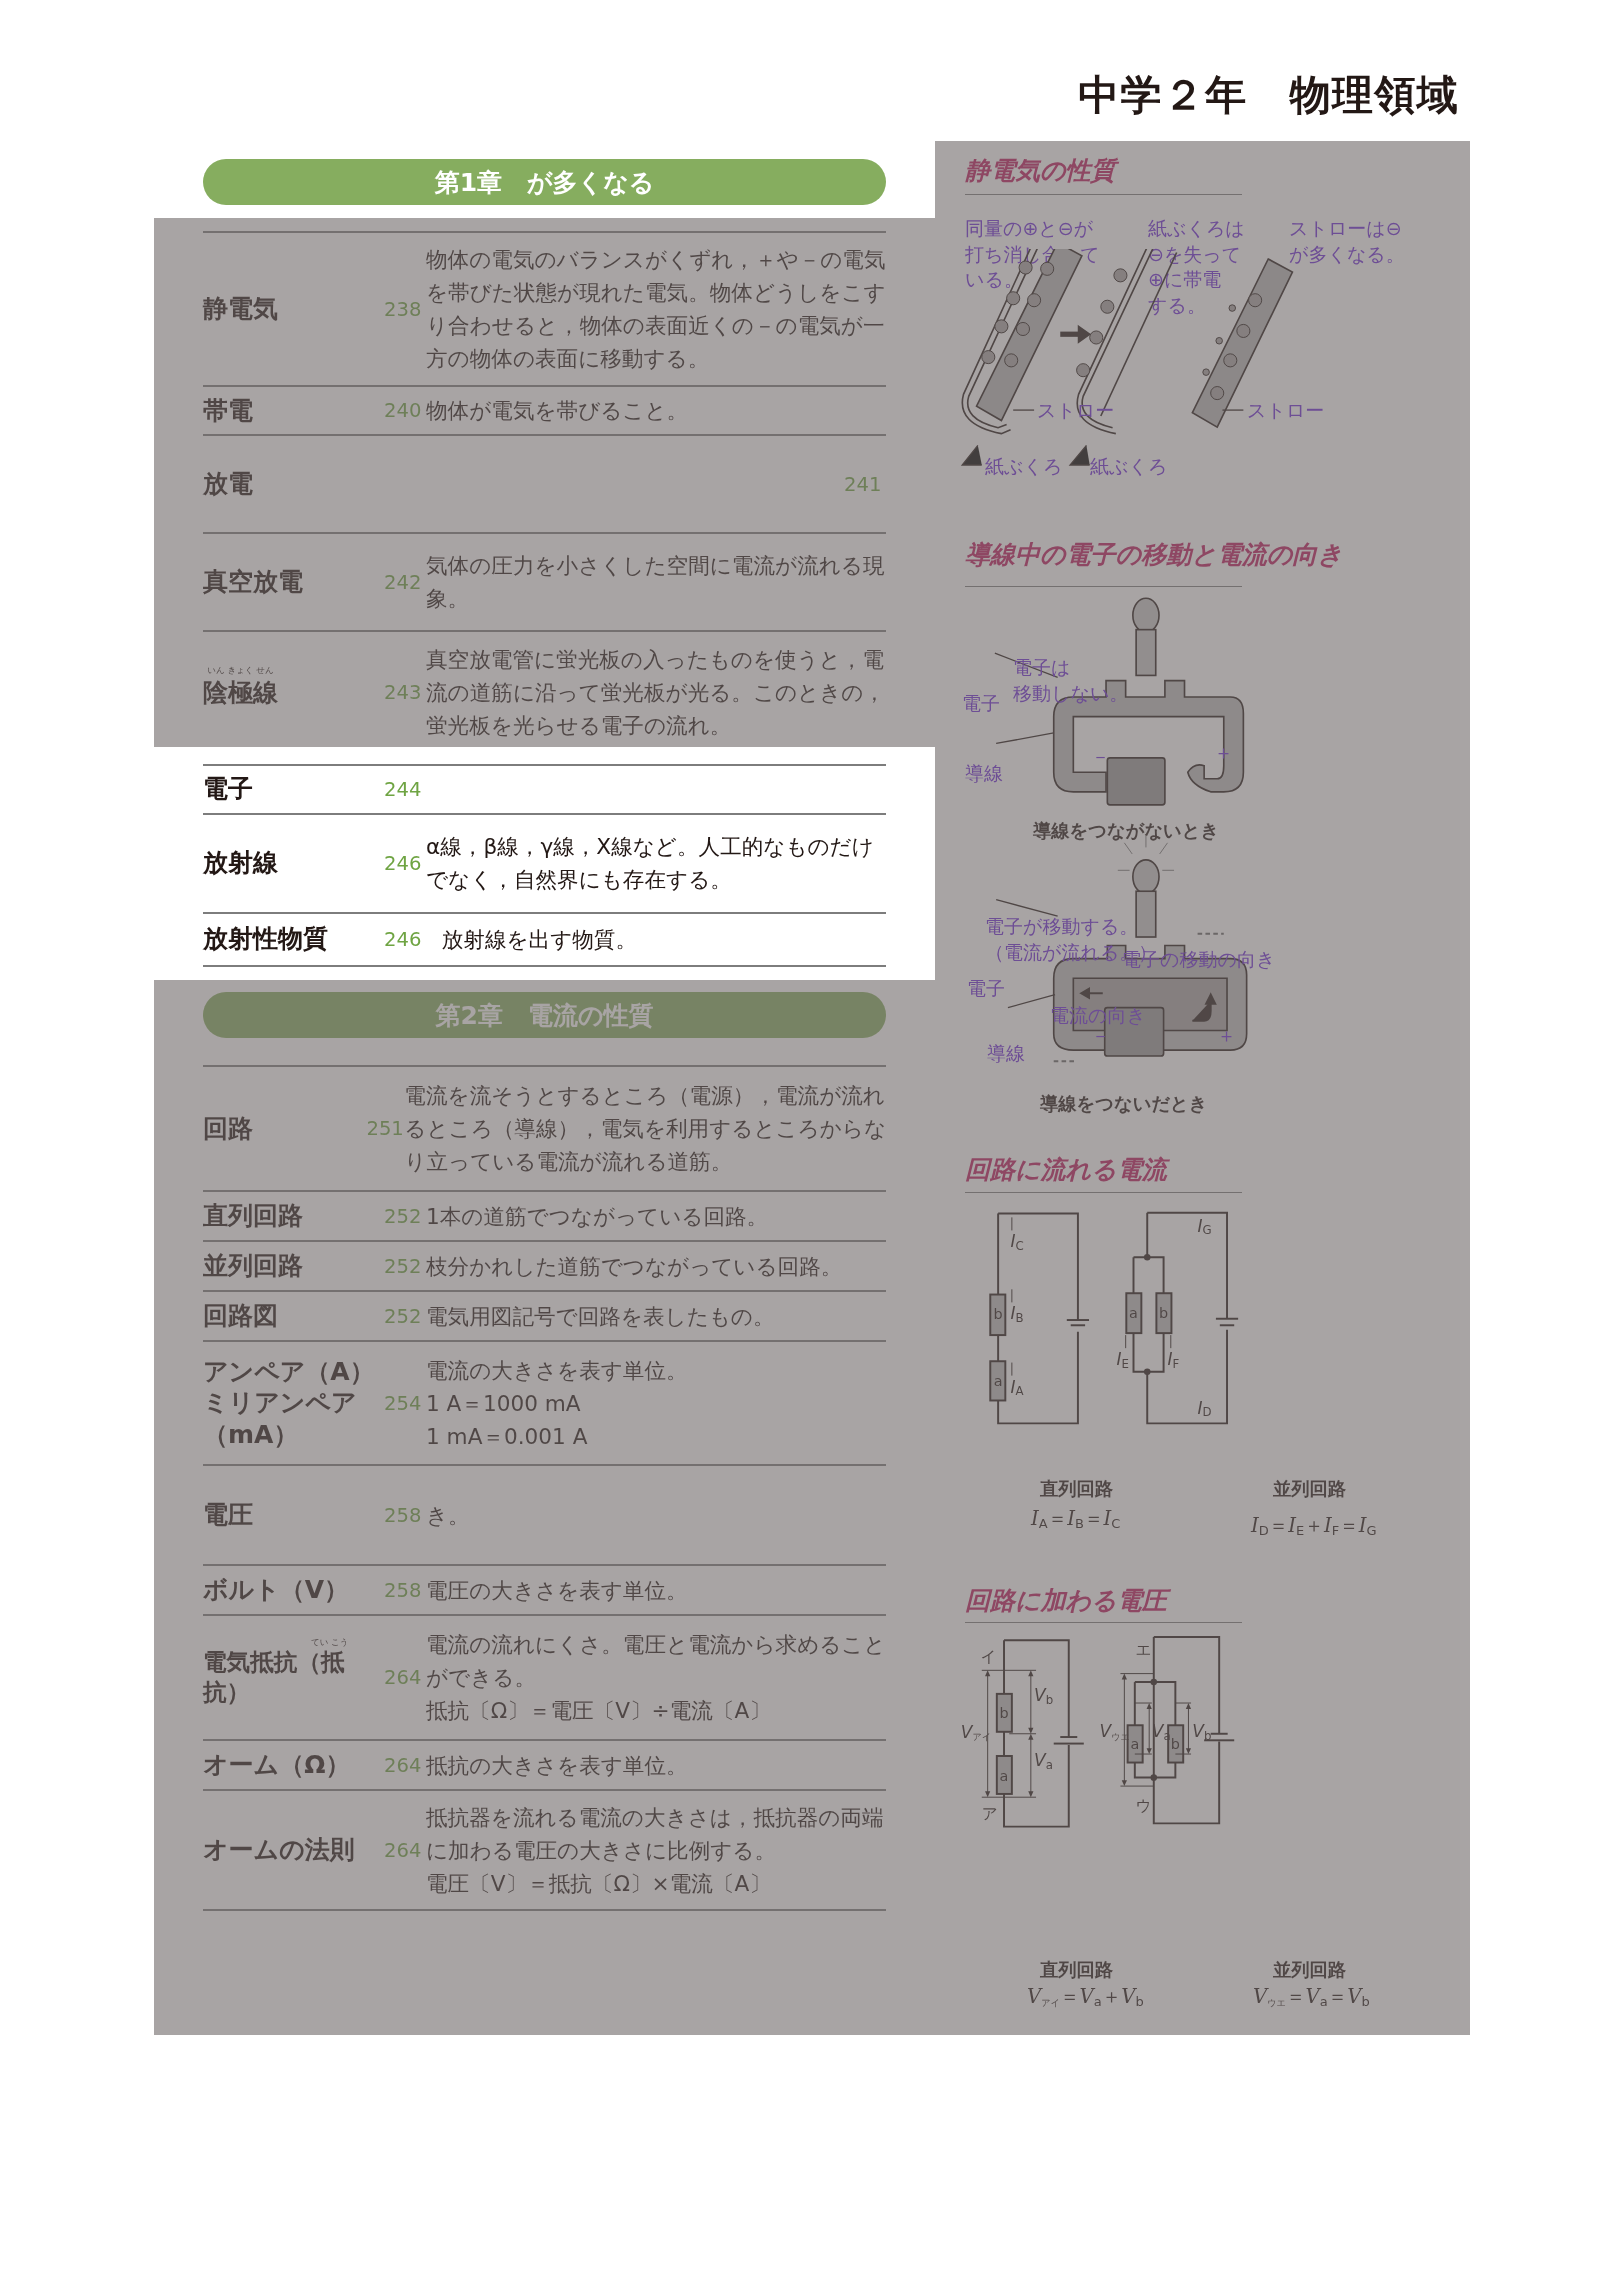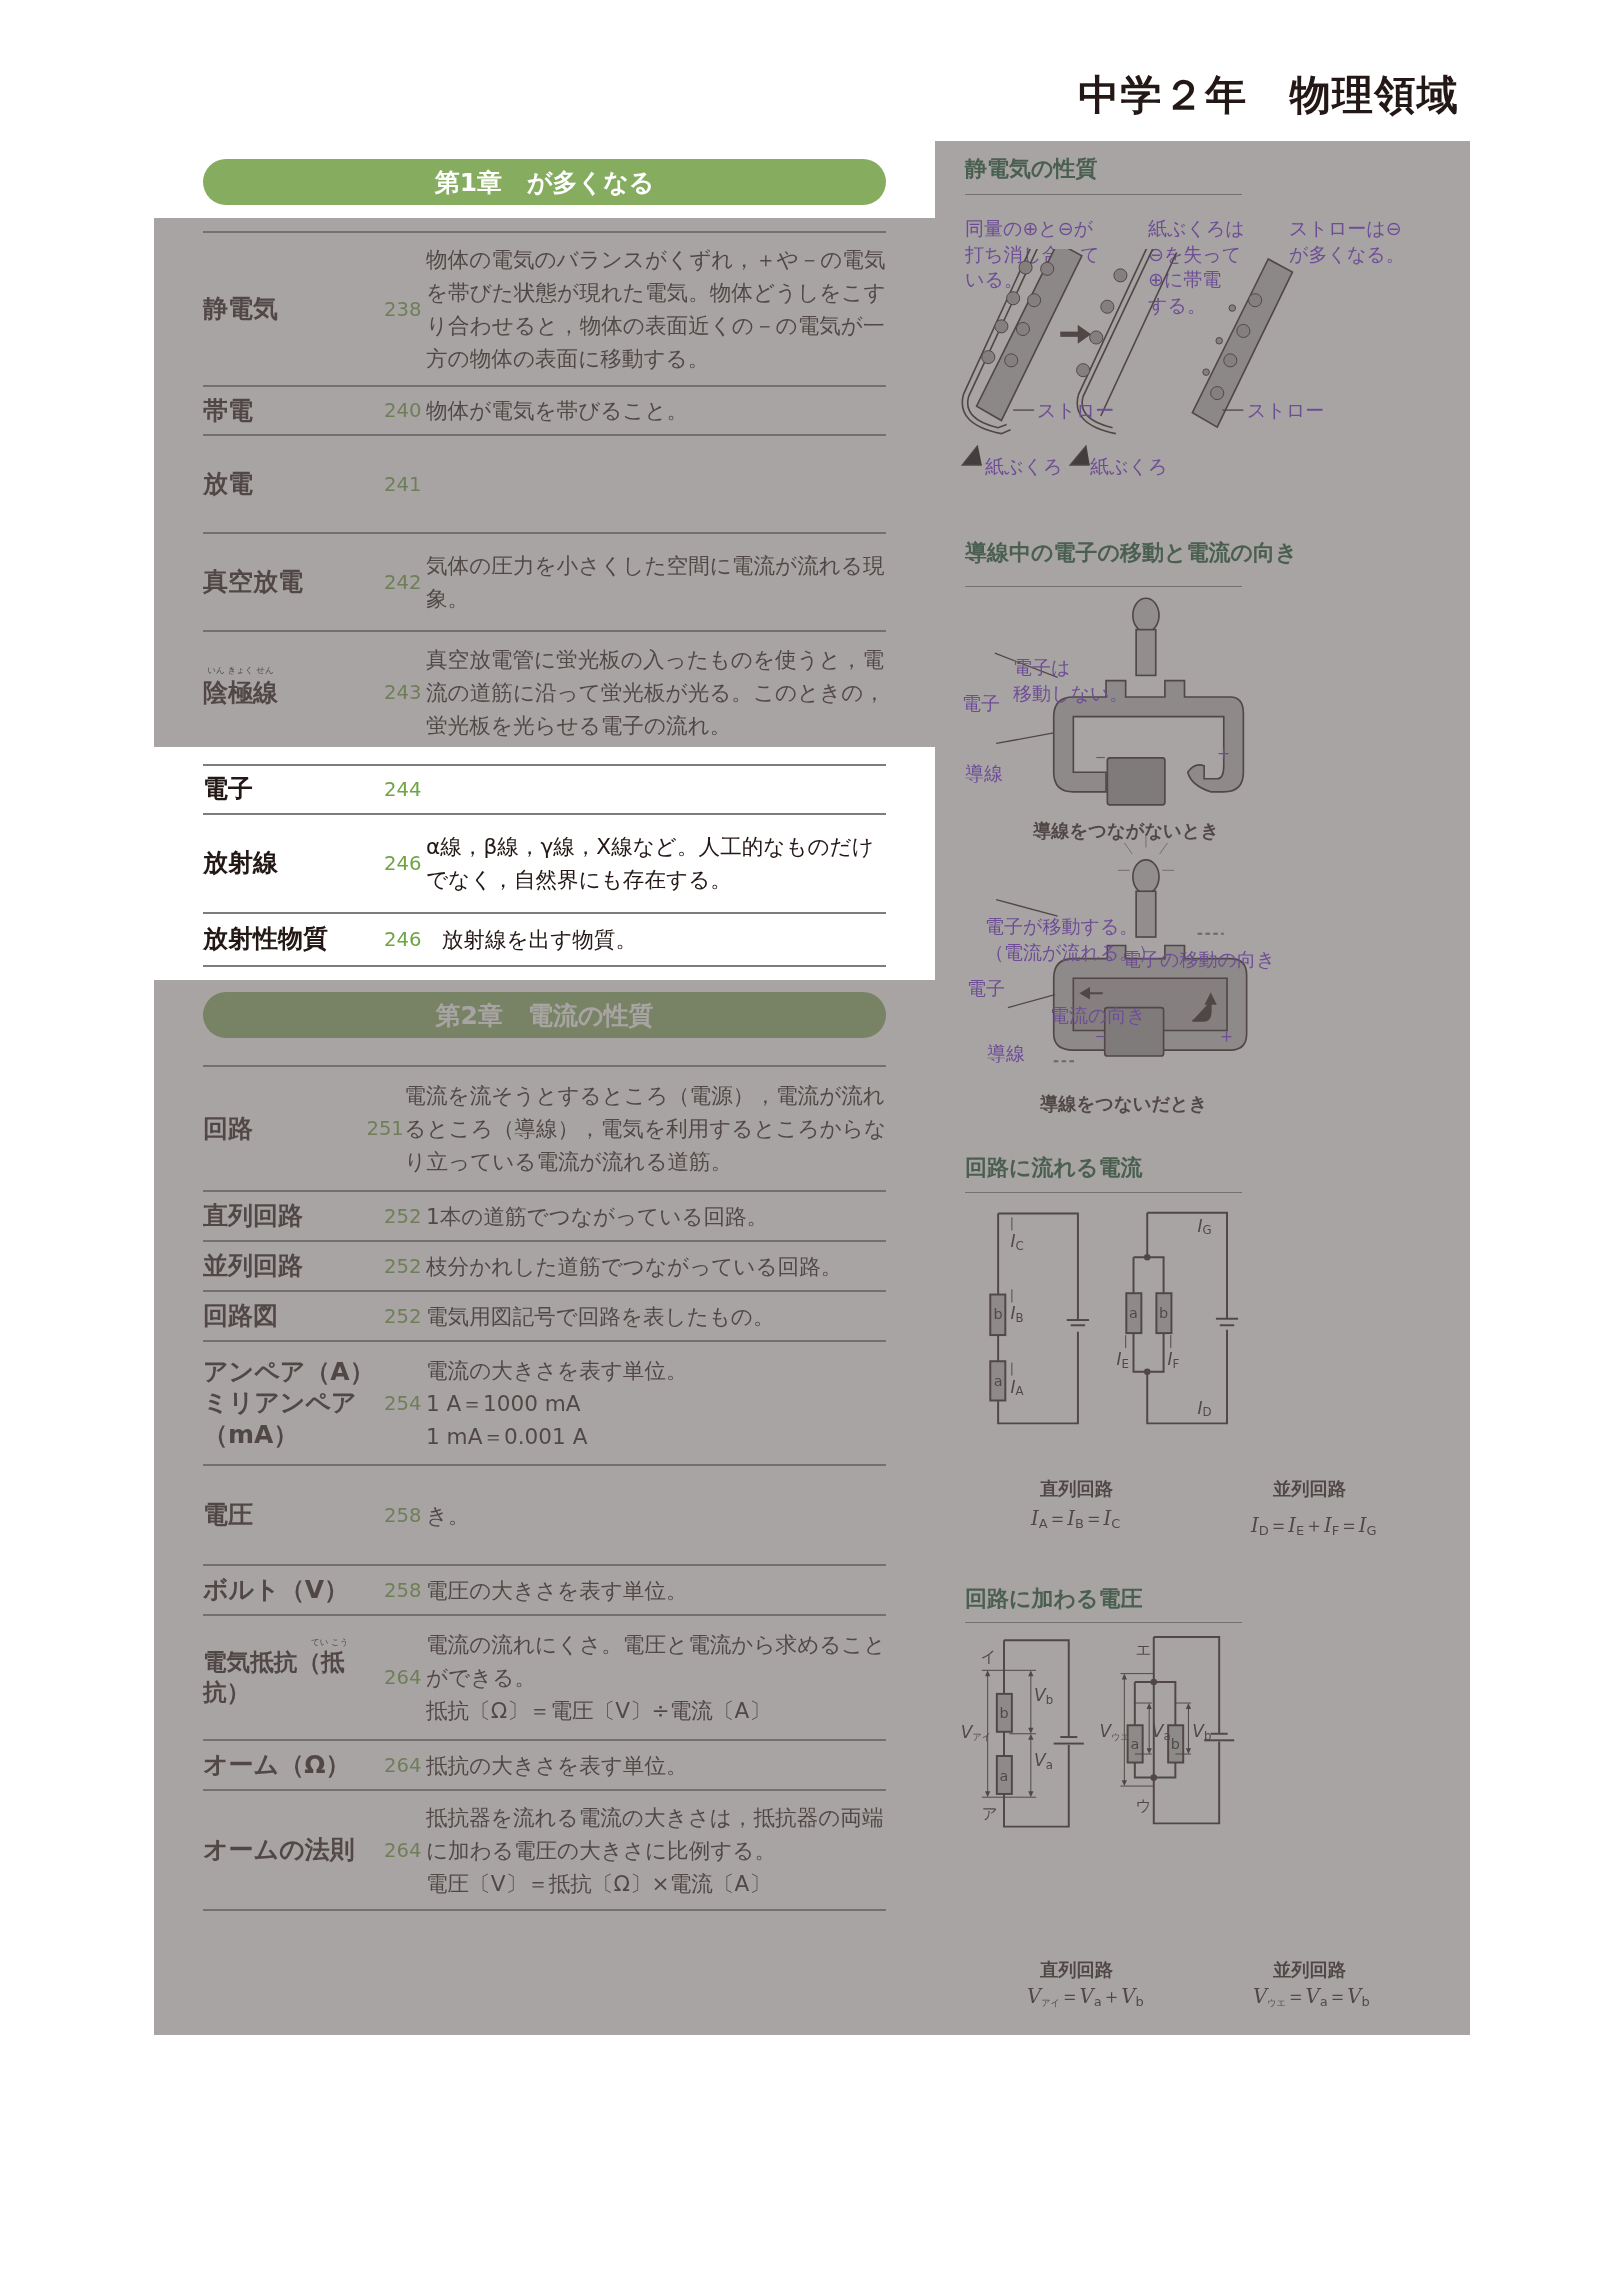--- a/index.html
+++ b/index.html
@@ -19,21 +19,21 @@
   .row { position:relative; border-top:2.6px solid #7d7d7d; display:flex; align-items:center; }
   .row:last-child { border-bottom:2.6px solid #7d7d7d; }
   .term { width:181px; font-size:25px; font-weight:bold; line-height:1.25; color:#231815; }
   .page { width:42px; font-size:19.6px; color:#6fa443; text-align:left; }
   .desc { flex:1; font-size:21.6px; line-height:33px; color:#231815; padding:15.7px 0; }
   .desc .ln { display:block; white-space:nowrap; }
   .ruby { position:relative; display:inline-block; }
   .ruby .rt { position:absolute; top:-10.5px; left:50%; transform:translateX(-50%); font-size:8.5px; white-space:nowrap; line-height:1; font-weight:normal; }
 
   
-  .rsec-title { position:absolute; left:965px; font-size:22px; font-weight:bold; color:#14532d; }
+  .rsec-title { position:absolute; left:965px; font-size:25px; font-weight:bold; color:#be185d;font-style:italic; }
   .rsec-rule { position:absolute; left:965px; width:277px; height:1.3px; background:#7d7d7d; }
   .rlabel { position:absolute; font-size:19px; line-height:26px; color:#6d28d9; white-space:nowrap; }
   .rcap { position:absolute; font-size:18.3px; font-weight:bold; color:#231815; white-space:nowrap; }
   .formula { position:absolute; font-size:19.6px; color:#231815; font-family:"DejaVu Serif", "Liberation Serif", serif; white-space:nowrap; }
   .formula i { font-style:italic; }
   .formula sub { font-style:normal; font-family:"DejaVu Sans", sans-serif; font-size:13px; vertical-align:-2.6px; }
 
   
   .shade { position:absolute; background:rgba(110,104,104,0.6); pointer-events:none; }
   svg text { font-family:"DejaVu Sans", sans-serif; }
@@ -61,21 +61,21 @@
   </div>
 
   <div class="row" style="height:47px;">
     <div class="term">帯電</div>
     <div class="page">240</div>
     <div class="desc" style="padding:0">
       <span class="ln">物体が電気を帯びること。</span>
     </div>
   </div>
 
-  <div class="row" style="height:96px;">
+  <div class="row" style="height:96px;justify-content:space-between;">
     <div class="term">放電</div>
     <div class="page">241</div>
   </div>
 
   <div class="row" style="height:96px;">
     <div class="term">真空放電</div>
     <div class="page">242</div>
     <div class="desc">
       <span class="ln">気体の圧力を小さくした空間に電流が流れる現</span>
       <span class="ln">象。</span>

